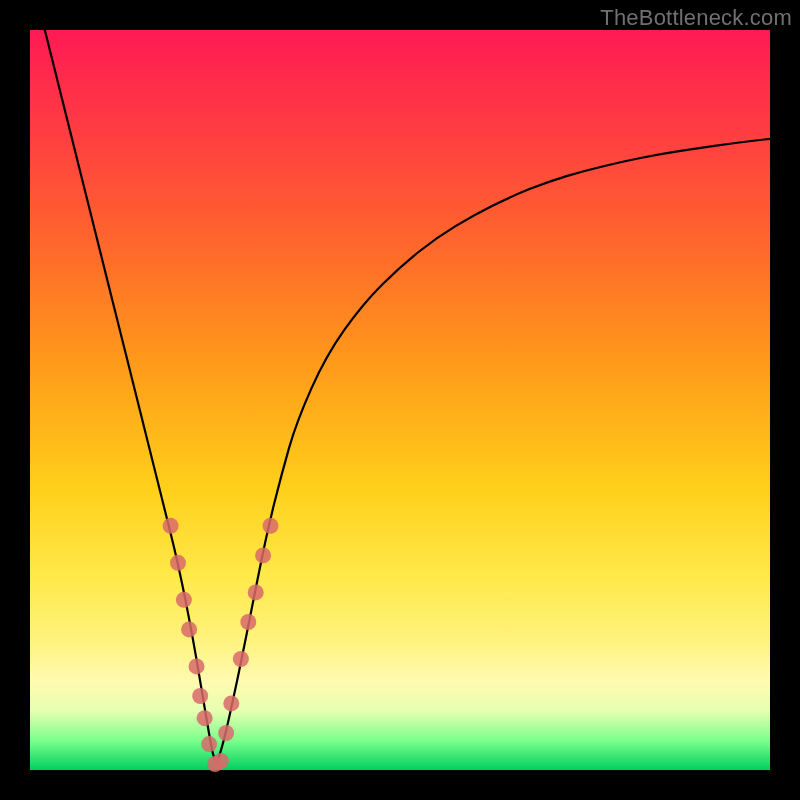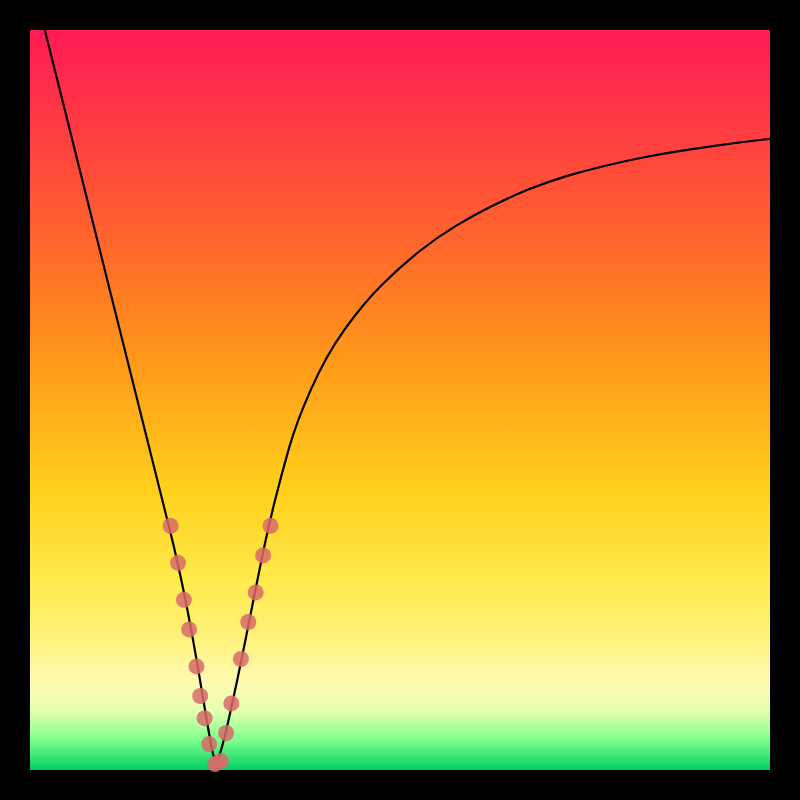--- a/index.html
+++ b/index.html
@@ -86,13 +86,14 @@
           <circle cx="196.1" cy="703.0" r="8" class="dot"></circle>
           <circle cx="201.3" cy="673.4" r="8" class="dot"></circle>
           <circle cx="210.9" cy="629.0" r="8" class="dot"></circle>
           <circle cx="218.3" cy="592.0" r="8" class="dot"></circle>
           <circle cx="225.7" cy="562.4" r="8" class="dot"></circle>
           <circle cx="233.1" cy="525.4" r="8" class="dot"></circle>
           <circle cx="240.5" cy="495.8" r="8" class="dot"></circle>
         </g>
     </svg>
   </div>
+  <div class="watermark">TheBottleneck.com</div>
 </div>
 
 </body></html>

